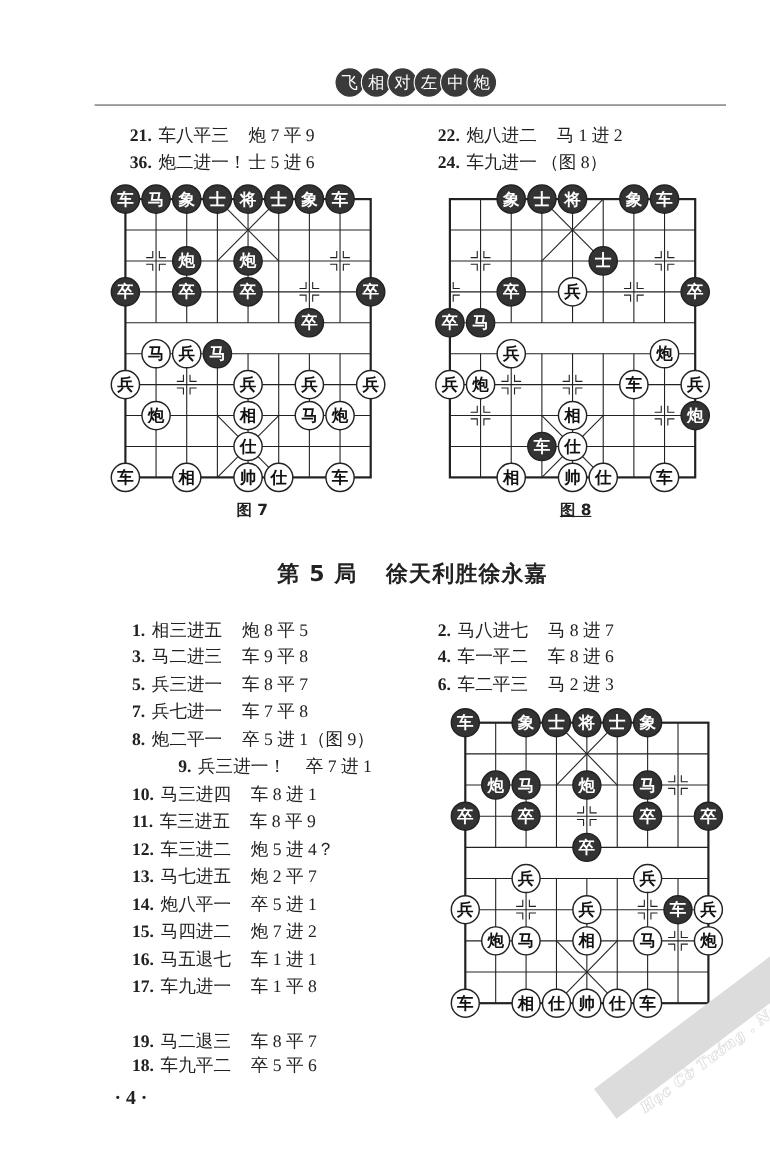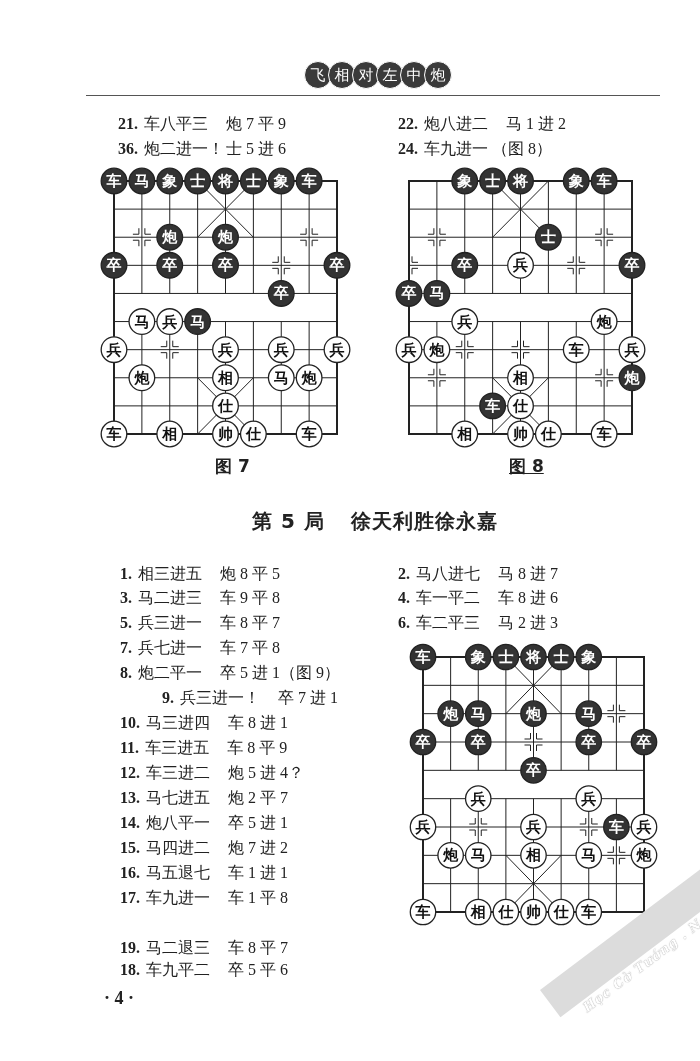--- a/index.html
+++ b/index.html
@@ -32,21 +32,21 @@
   .move .black { margin-left: 18px; margin-top: 36px; }
   .section-title {
     position: absolute; left: 0; width: 750px; top: 508px; text-align: center;
     font-family: "DejaVu Sans", sans-serif; font-weight: bold; font-size: 20px;
     letter-spacing: 1px;
   }
   .section-title .gap { display: inline-block; width: 26px; }
   .board { position: absolute; overflow: visible; }
   .caption {
     position: absolute; font-family: "DejaVu Sans", sans-serif; font-weight: bold;
-    font-size: 17px;
+    font-size: 14px;
   }
   .page-num {
     position: absolute; left: 104px; top: 988px; font-size: 18px; font-weight: bold;
     font-family: "Liberation Serif", serif;
   }
   .watermark-band {
     position: absolute; left: 540px; top: 990px; width: 260px; height: 34px;
     background: #dcdcdc; transform: rotate(-37deg); transform-origin: left top;
   }
   .watermark-text {

